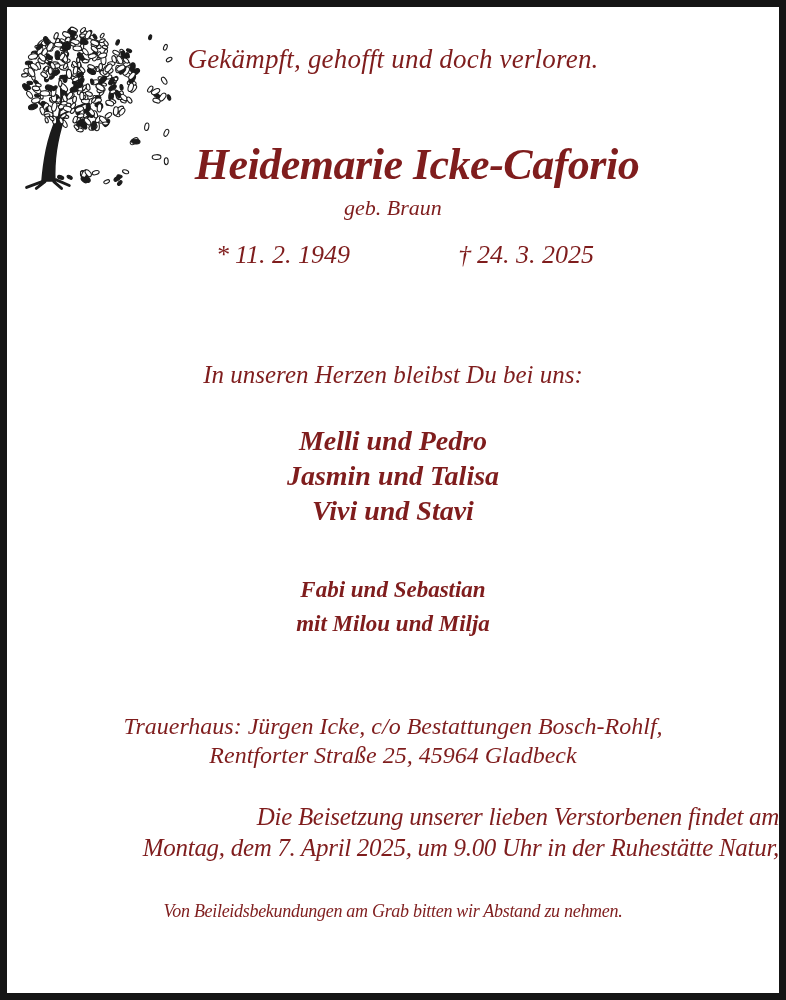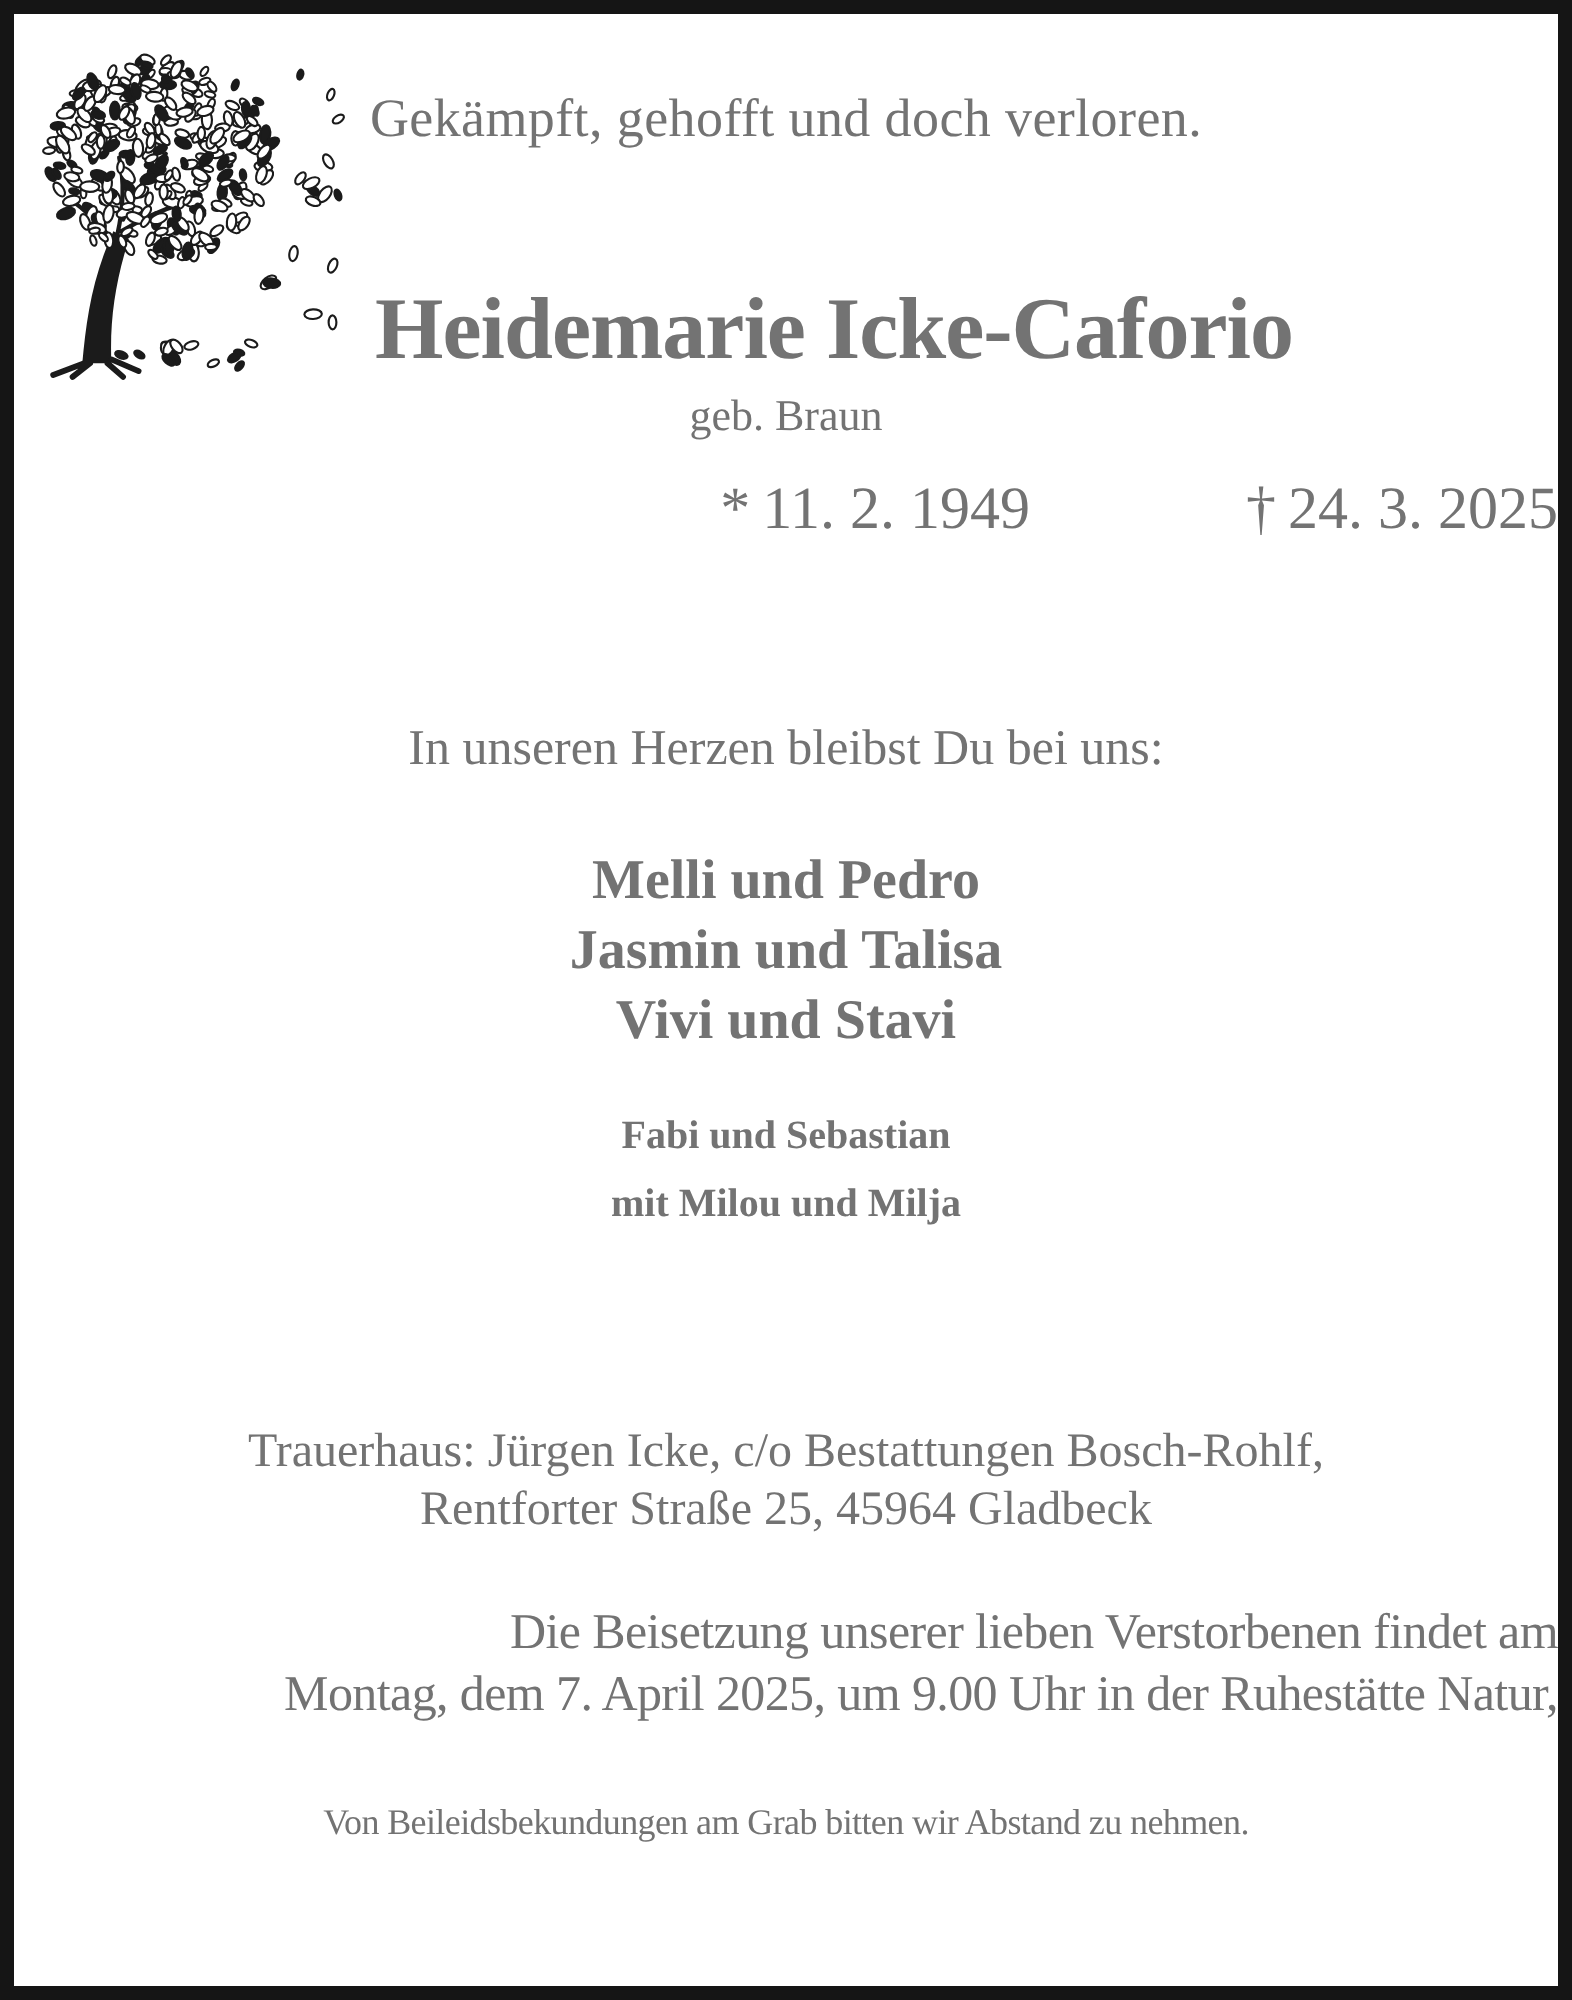--- a/index.html
+++ b/index.html
@@ -3,34 +3,35 @@
 <meta charset="utf-8">
 <style>
   html,body{margin:0;padding:0;background:#e8e8e8;}
   .ad{
     position:relative;
     width:786px;height:1000px;
     box-sizing:border-box;
     background:#ffffff;
     border:7px solid #151515;
     font-family:"Liberation Serif", serif;
-    color:#737373;
+    color:#7f1d1d;
     overflow:hidden;
     margin:0 auto;
+    font-style:italic;
   }
   .line{position:absolute;left:0;right:0;text-align:center;white-space:nowrap;}
   .tree{position:absolute;left:6px;top:4px;width:165px;height:186px;}
   .epigraph{top:35px;font-size:27px;line-height:34px;letter-spacing:.2px;}
   .name{top:132px;font-size:44px;line-height:52px;font-weight:700;letter-spacing:-.5px;margin:0;padding-left:48px;}
   .maiden{top:188px;font-size:22px;line-height:26px;}
-  .dates{top:233px;font-size:30px;line-height:30px;display:flex;justify-content:flex-end;gap:108px;padding-left:24px;}
+  .dates{top:233px;font-size:26px;line-height:30px;display:flex;justify-content:center;gap:108px;padding-left:24px;}
   .dates .sym{display:inline-block;margin-right:6px;}
   .intro{top:353px;font-size:25px;line-height:29px;}
   .mourners{top:416px;font-size:28px;line-height:35px;font-weight:700;}
-  .mourners2{top:544px;font-size:20px;line-height:34px;font-weight:700;}
+  .mourners2{top:566px;font-size:23px;line-height:34px;font-weight:700;}
   .funeral{top:705px;font-size:24px;line-height:29px;}
   .burial{top:794px;font-size:25px;line-height:31px;letter-spacing:-.3px;text-align:right;}
   .condolence{top:889px;font-size:18px;line-height:31px;letter-spacing:-.3px;}
   .attire{top:926px;font-size:25px;line-height:31px;letter-spacing:-.3px;}
 </style>
 </head>
 <body>
 
 <div class="ad">
 

